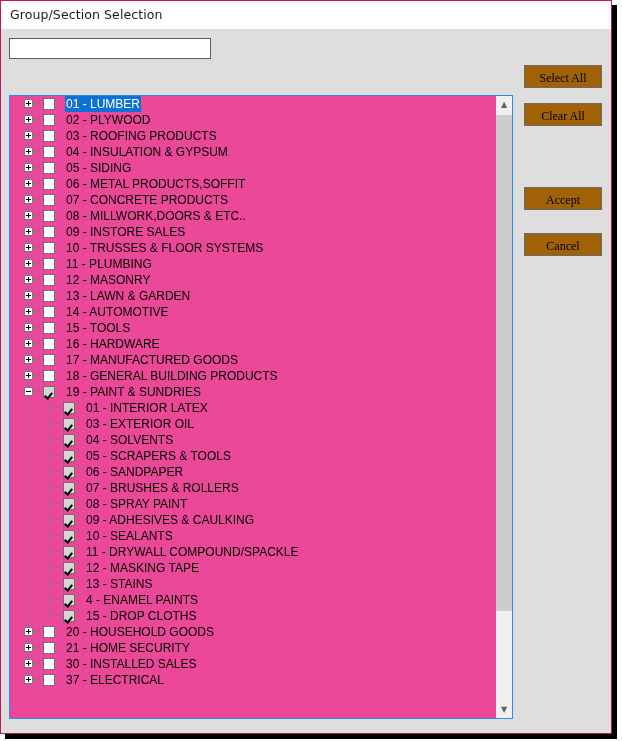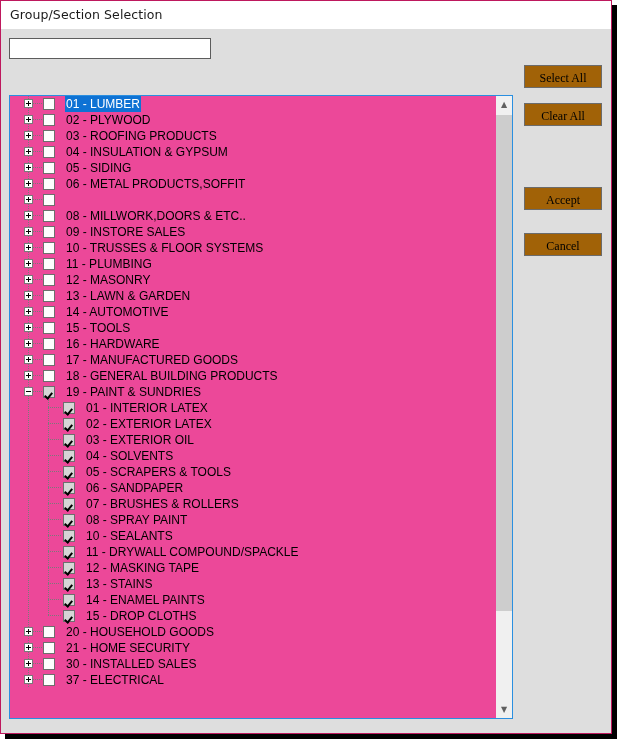--- a/index.html
+++ b/index.html
@@ -324,20 +324,21 @@
             <div class="connector connector-root"></div>
             <div class="expander plus"></div>
             <div class="cbox root"></div>
             <span class="rowlabel root">06 - METAL PRODUCTS,SOFFIT</span>
           </div>
           <div class="tree-row">
             <div class="rail-root"></div>
             <div class="connector connector-root"></div>
             <div class="expander plus"></div>
             <div class="cbox root"></div>
+            <span class="rowlabel root">07 - CONCRETE PRODUCTS</span>
           </div>
           <div class="tree-row">
             <div class="rail-root"></div>
             <div class="connector connector-root"></div>
             <div class="expander plus"></div>
             <div class="cbox root"></div>
             <span class="rowlabel root">08 - MILLWORK,DOORS &amp; ETC..</span>
           </div>
           <div class="tree-row">
             <div class="rail-root"></div>
@@ -421,27 +422,20 @@
             <div class="rail-child"></div>
             <div class="connector connector-child"></div>
             <div class="cbox child checked"></div>
             <span class="rowlabel child">01 - INTERIOR LATEX</span>
           </div>
           <div class="tree-row">
             <div class="rail-root"></div>
             <div class="rail-child"></div>
             <div class="connector connector-child"></div>
             <div class="cbox child checked"></div>
-            <span class="rowlabel child">02 - EXTERIOR LATEX</span>
-          </div>
-          <div class="tree-row">
-            <div class="rail-root"></div>
-            <div class="rail-child"></div>
-            <div class="connector connector-child"></div>
-            <div class="cbox child checked"></div>
             <span class="rowlabel child">03 - EXTERIOR OIL</span>
           </div>
           <div class="tree-row">
             <div class="rail-root"></div>
             <div class="rail-child"></div>
             <div class="connector connector-child"></div>
             <div class="cbox child checked"></div>
             <span class="rowlabel child">04 - SOLVENTS</span>
           </div>
           <div class="tree-row">
@@ -470,20 +464,27 @@
             <div class="rail-child"></div>
             <div class="connector connector-child"></div>
             <div class="cbox child checked"></div>
             <span class="rowlabel child">08 - SPRAY PAINT</span>
           </div>
           <div class="tree-row">
             <div class="rail-root"></div>
             <div class="rail-child"></div>
             <div class="connector connector-child"></div>
             <div class="cbox child checked"></div>
+            <span class="rowlabel child">09 - ADHESIVES &amp; CAULKING</span>
+          </div>
+          <div class="tree-row">
+            <div class="rail-root"></div>
+            <div class="rail-child"></div>
+            <div class="connector connector-child"></div>
+            <div class="cbox child checked"></div>
             <span class="rowlabel child">10 - SEALANTS</span>
           </div>
           <div class="tree-row">
             <div class="rail-root"></div>
             <div class="rail-child"></div>
             <div class="connector connector-child"></div>
             <div class="cbox child checked"></div>
             <span class="rowlabel child">11 - DRYWALL COMPOUND/SPACKLE</span>
           </div>
           <div class="tree-row">
@@ -498,21 +499,21 @@
             <div class="rail-child"></div>
             <div class="connector connector-child"></div>
             <div class="cbox child checked"></div>
             <span class="rowlabel child">13 - STAINS</span>
           </div>
           <div class="tree-row">
             <div class="rail-root"></div>
             <div class="rail-child"></div>
             <div class="connector connector-child"></div>
             <div class="cbox child checked"></div>
-            <span class="rowlabel child">14 - ENAMEL PAINTS</span>
+            <span class="rowlabel child">4 - ENAMEL PAINTS</span>
           </div>
           <div class="tree-row">
             <div class="rail-root"></div>
             <div class="rail-child rail-child-last"></div>
             <div class="connector connector-child"></div>
             <div class="cbox child checked"></div>
             <span class="rowlabel child">15 - DROP CLOTHS</span>
           </div>
           <div class="tree-row">
             <div class="rail-root"></div>

